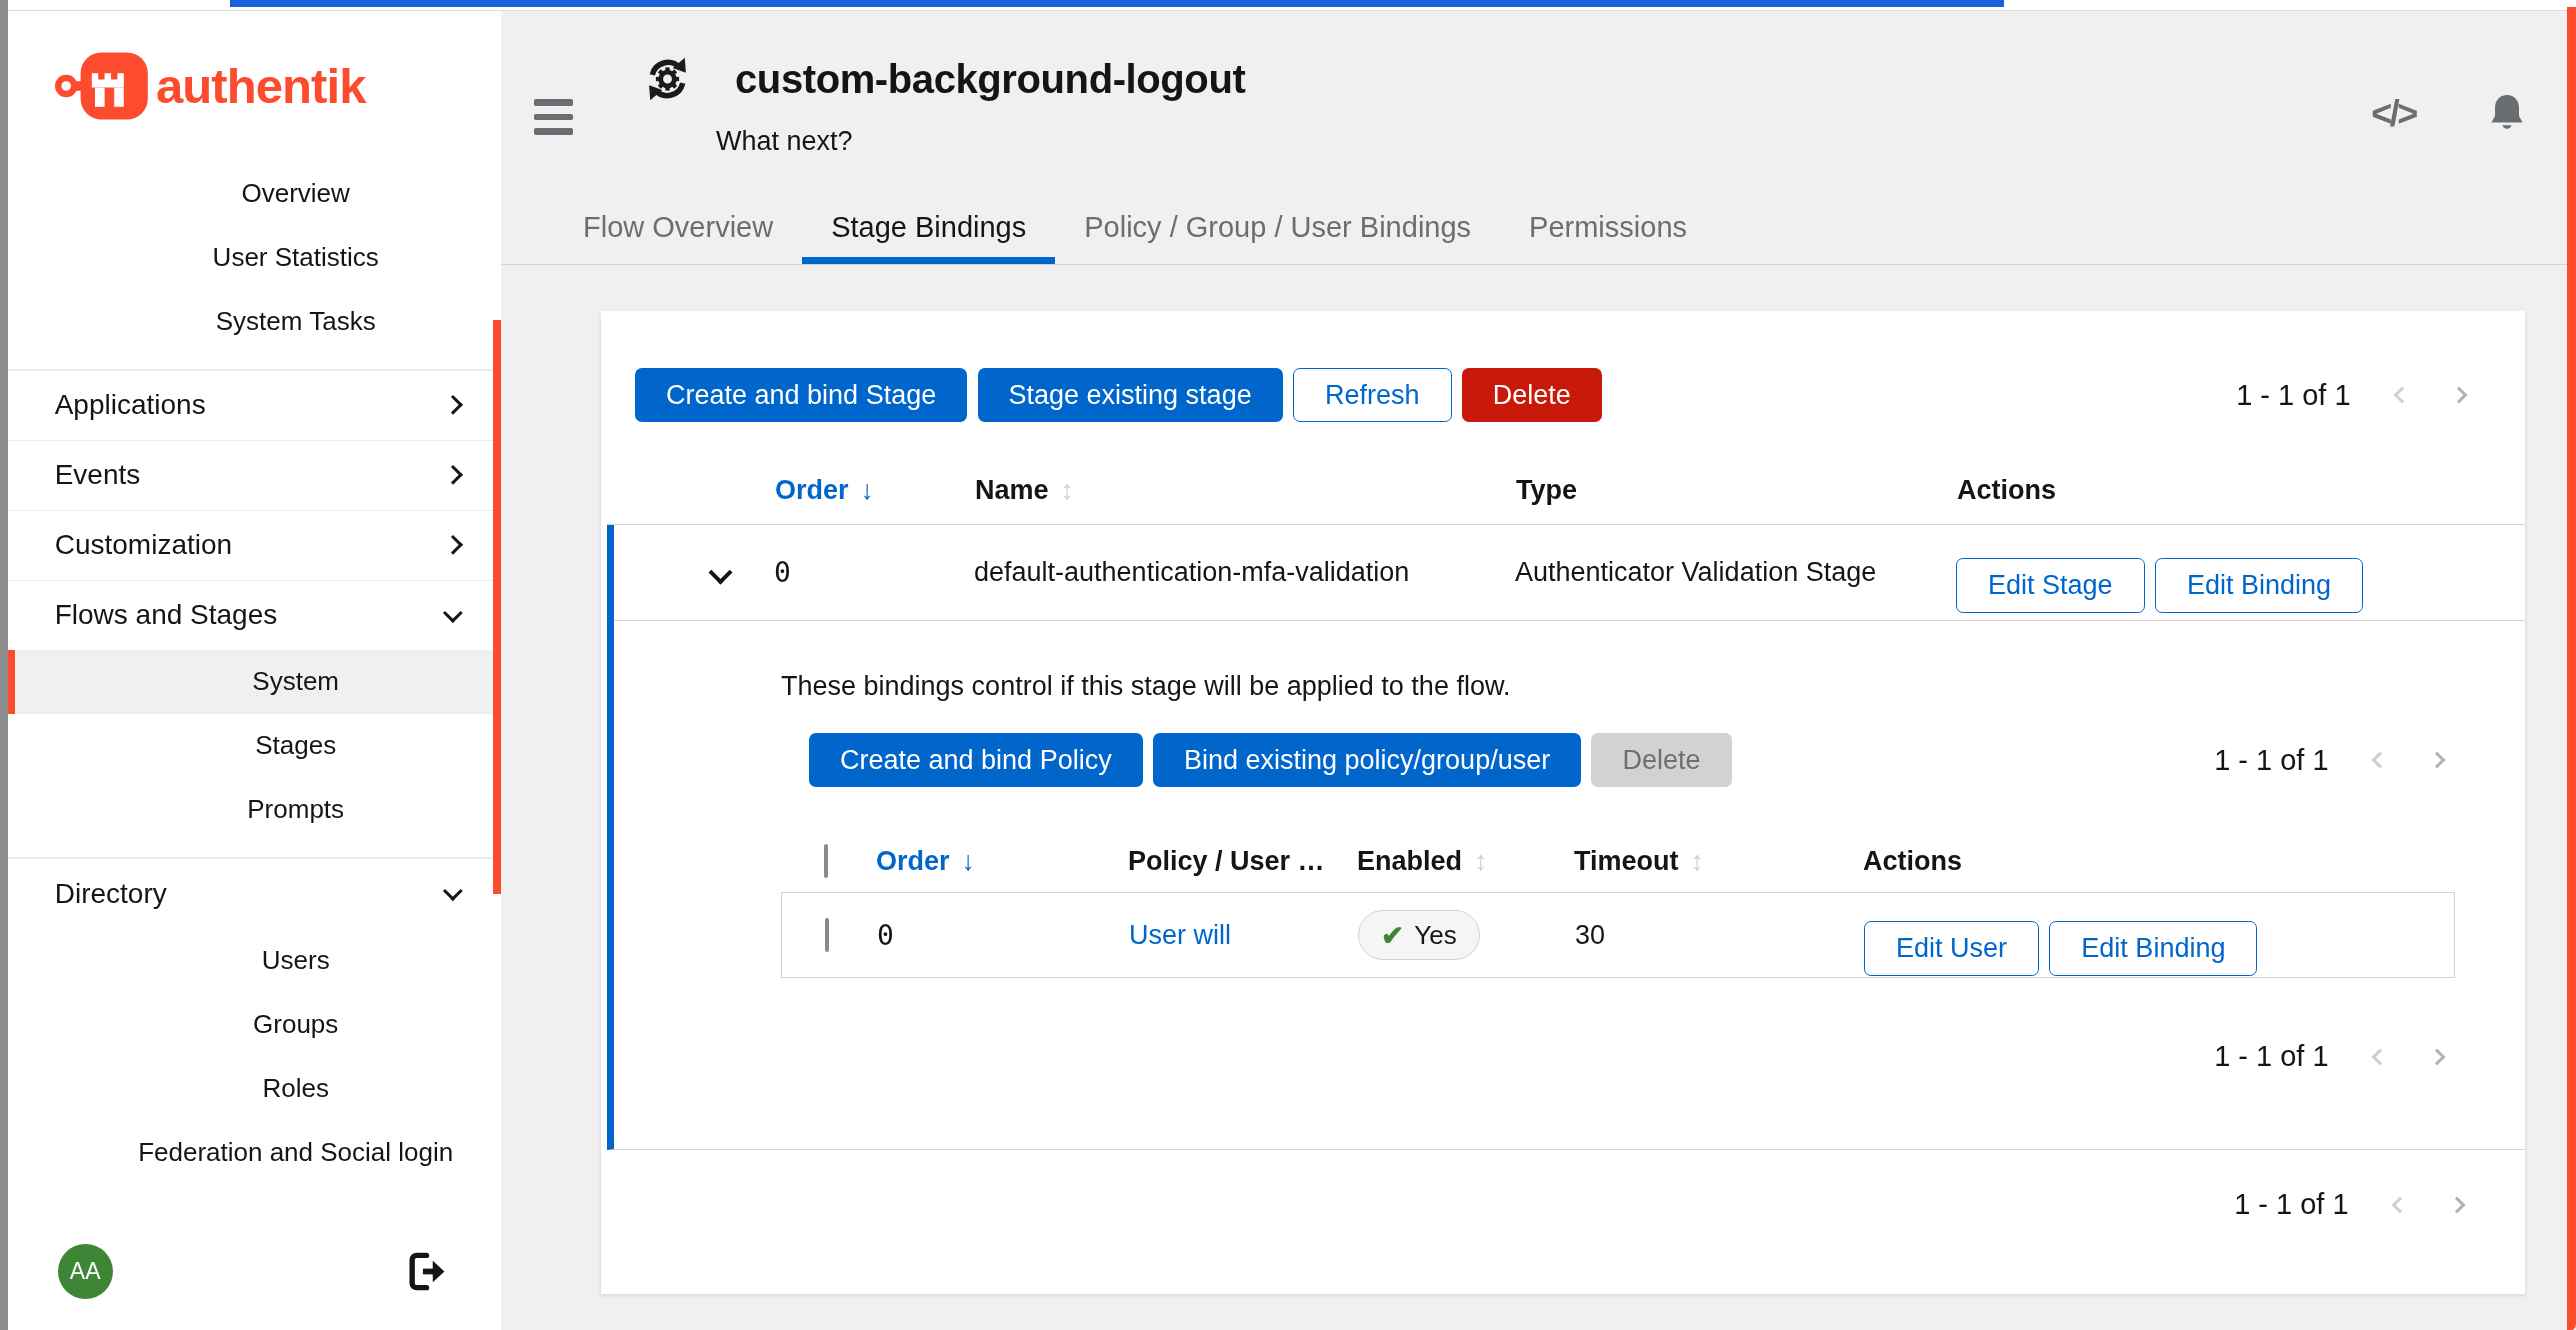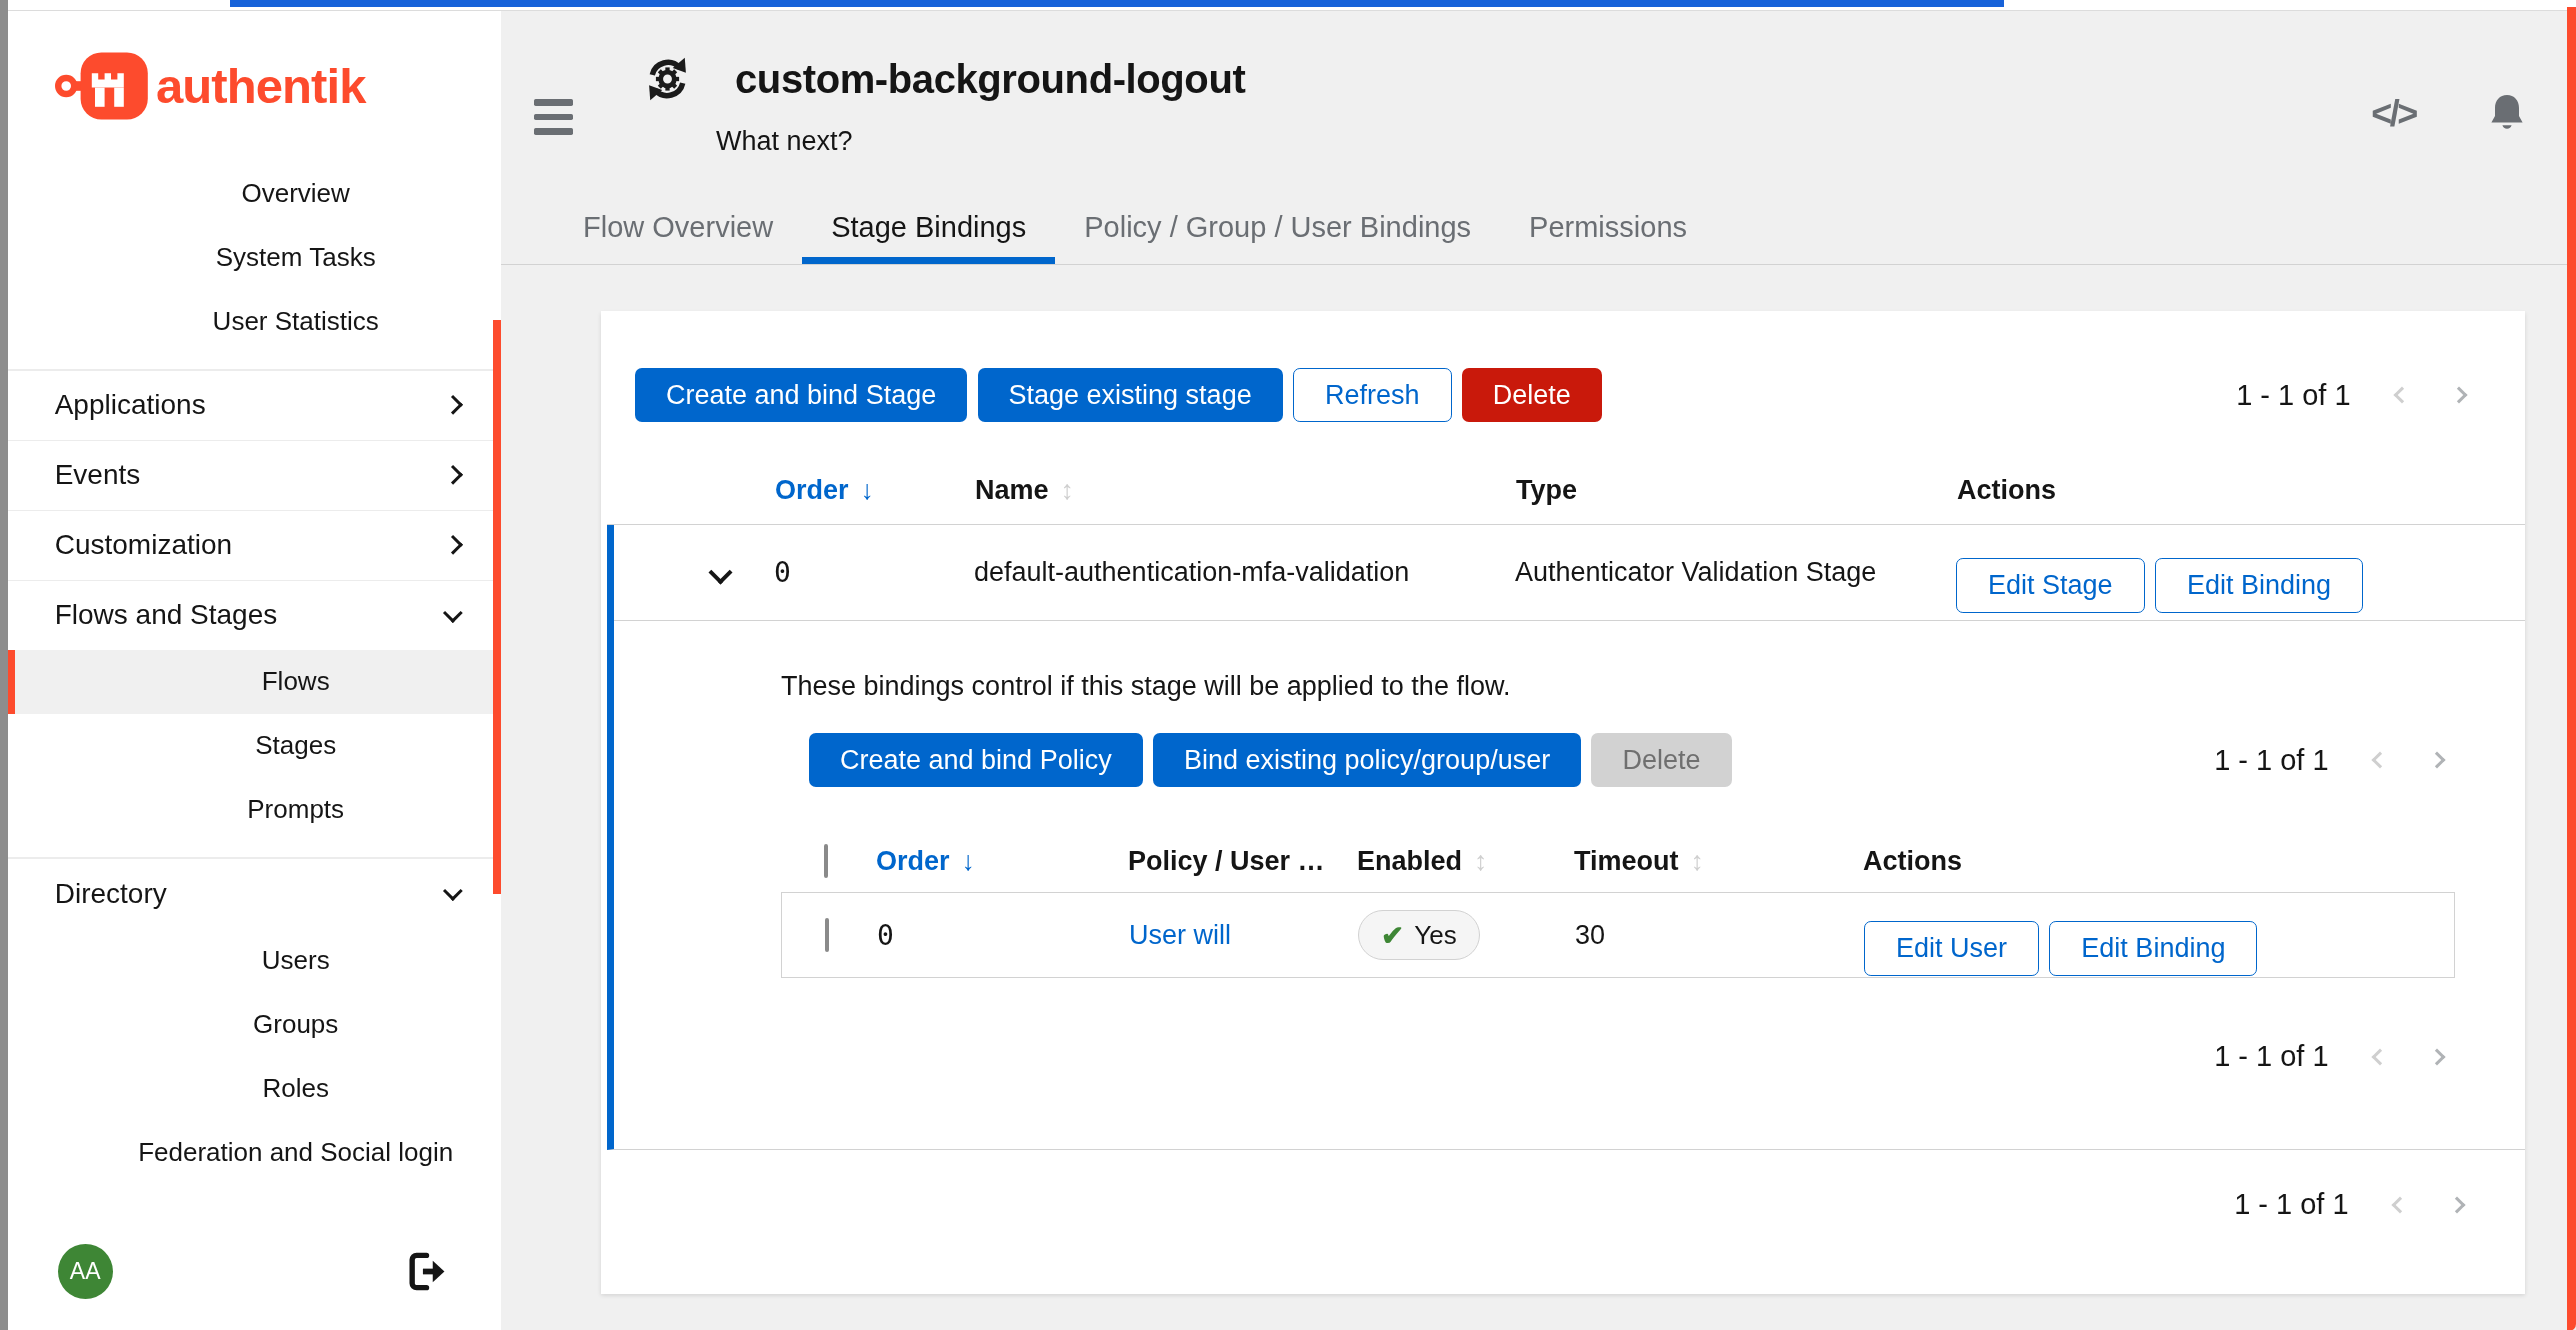--- a/index.html
+++ b/index.html
@@ -123,24 +123,24 @@
       <rect x="25" y="24" width="6" height="12" fill="#fff"></rect>
       <rect x="37" y="24" width="6" height="12" fill="#fff"></rect>
     </svg>
     <span class="brand-text">authentik</span>
   </div>
 
   <div class="sb-subitem">
     <span>Overview</span>
   </div>
   <div class="sb-subitem">
+    <span>User Statistics</span>
+  </div>
+  <div class="sb-subitem">
     <span>System Tasks</span>
-  </div>
-  <div class="sb-subitem">
-    <span>User Statistics</span>
   </div>
 
   <div class="sb-divider"></div>
 
   <div class="sb-section">
     <span>Applications</span>
     <span class="cv right"></span>
   </div>
   <div class="sb-section">
     <span>Events</span>
@@ -148,21 +148,21 @@
   </div>
   <div class="sb-section">
     <span>Customization</span>
     <span class="cv right"></span>
   </div>
   <div class="sb-section">
     <span>Flows and Stages</span>
     <span class="cv down"></span>
   </div>
   <div class="sb-subitem active">
-    <span>Flows</span>
+    <span>System</span>
   </div>
   <div class="sb-subitem">
     <span>Stages</span>
   </div>
   <div class="sb-subitem">
     <span>Prompts</span>
   </div>
 
   <div class="sb-divider"></div>
 

